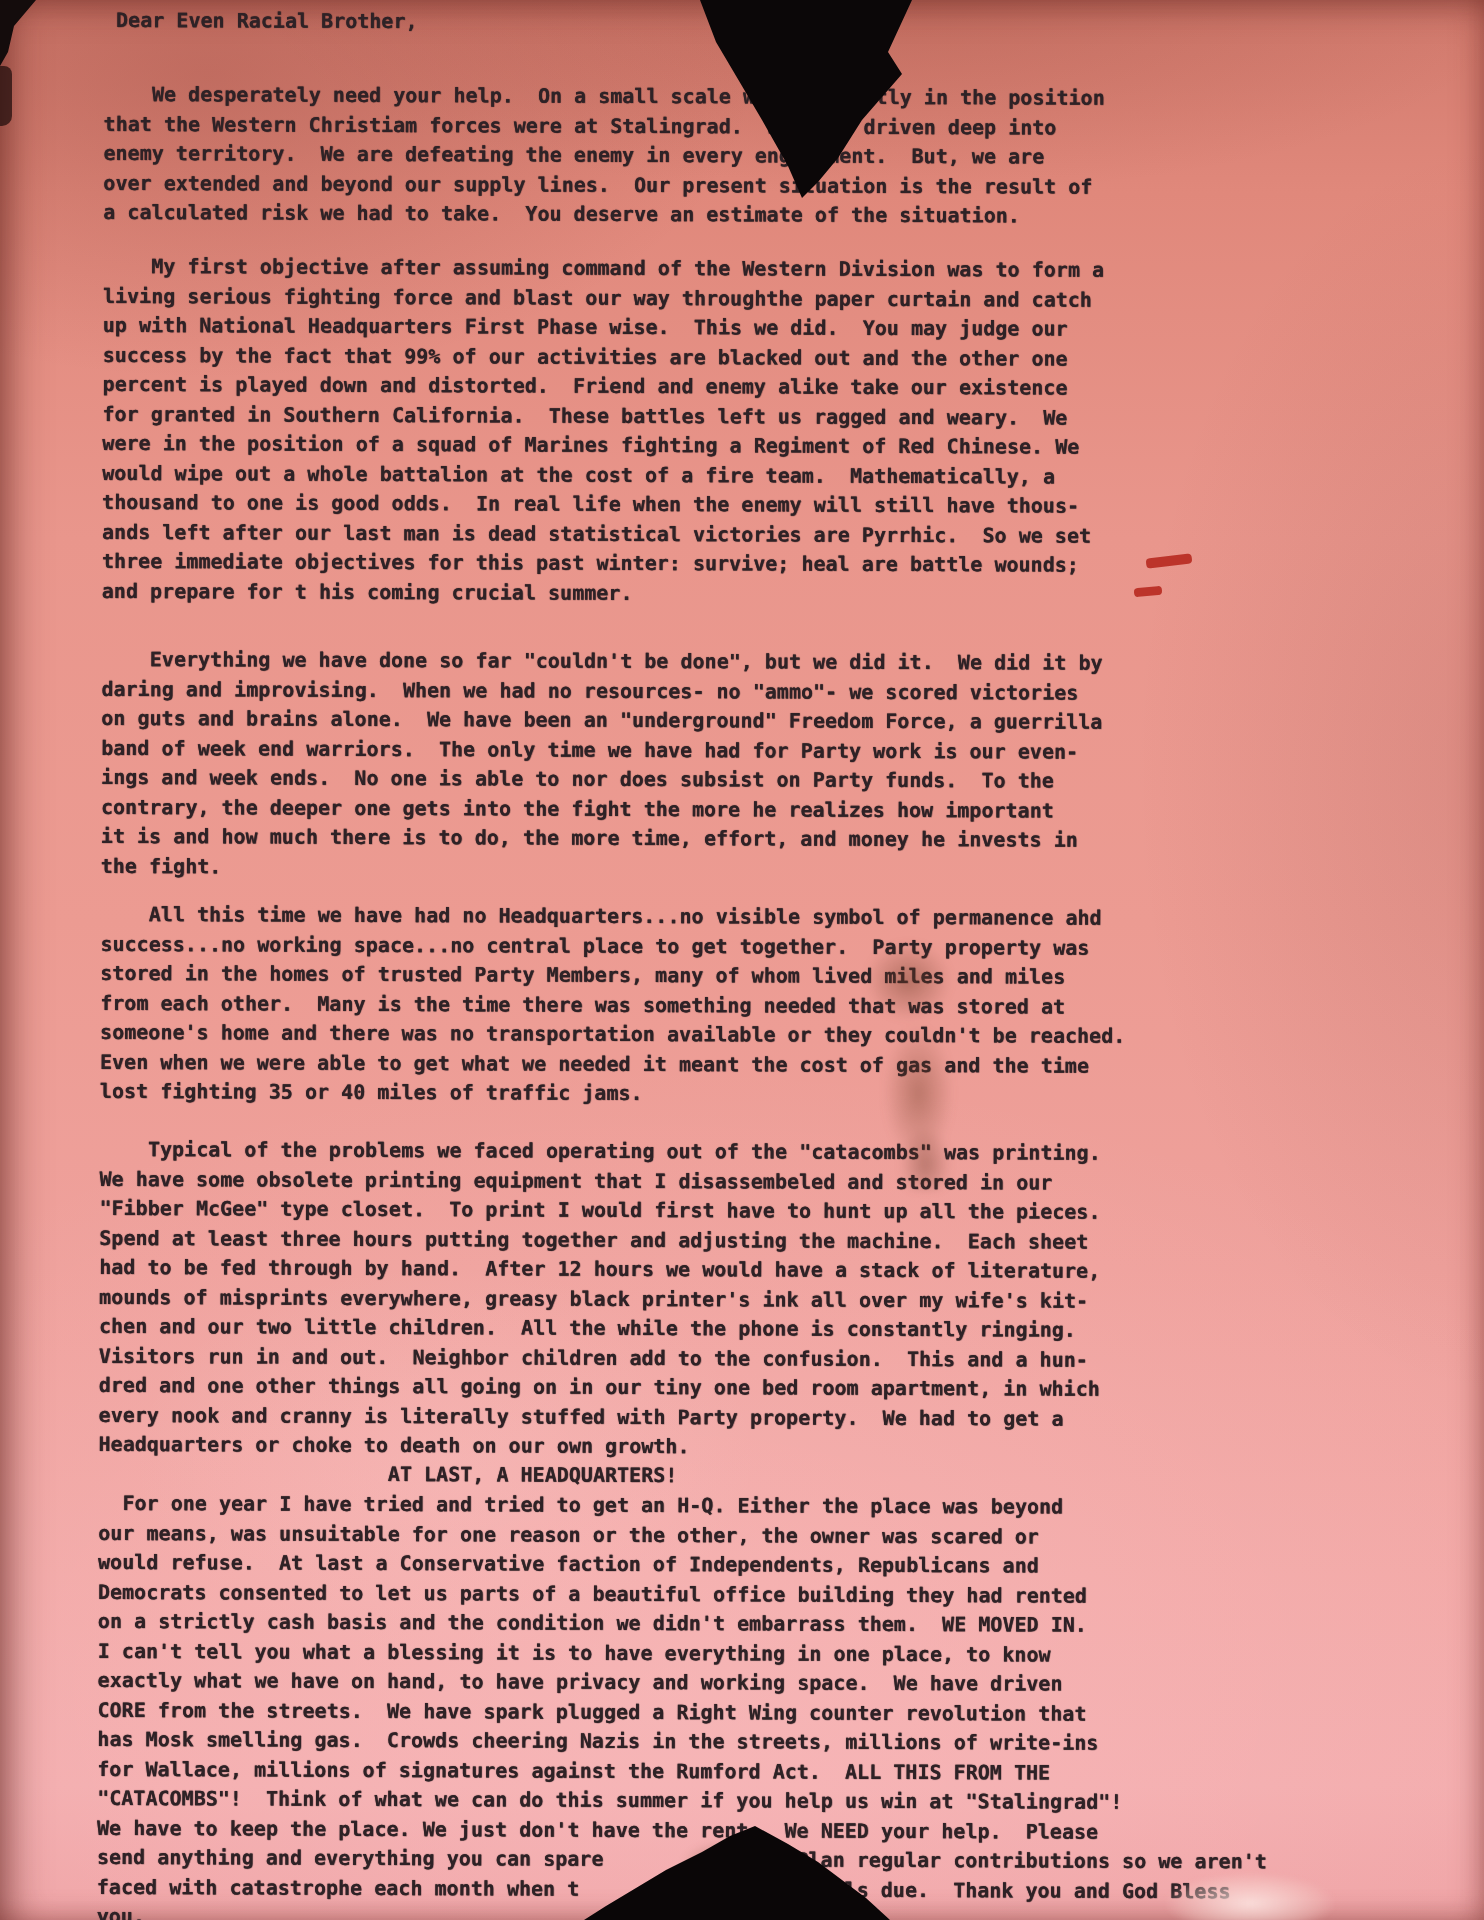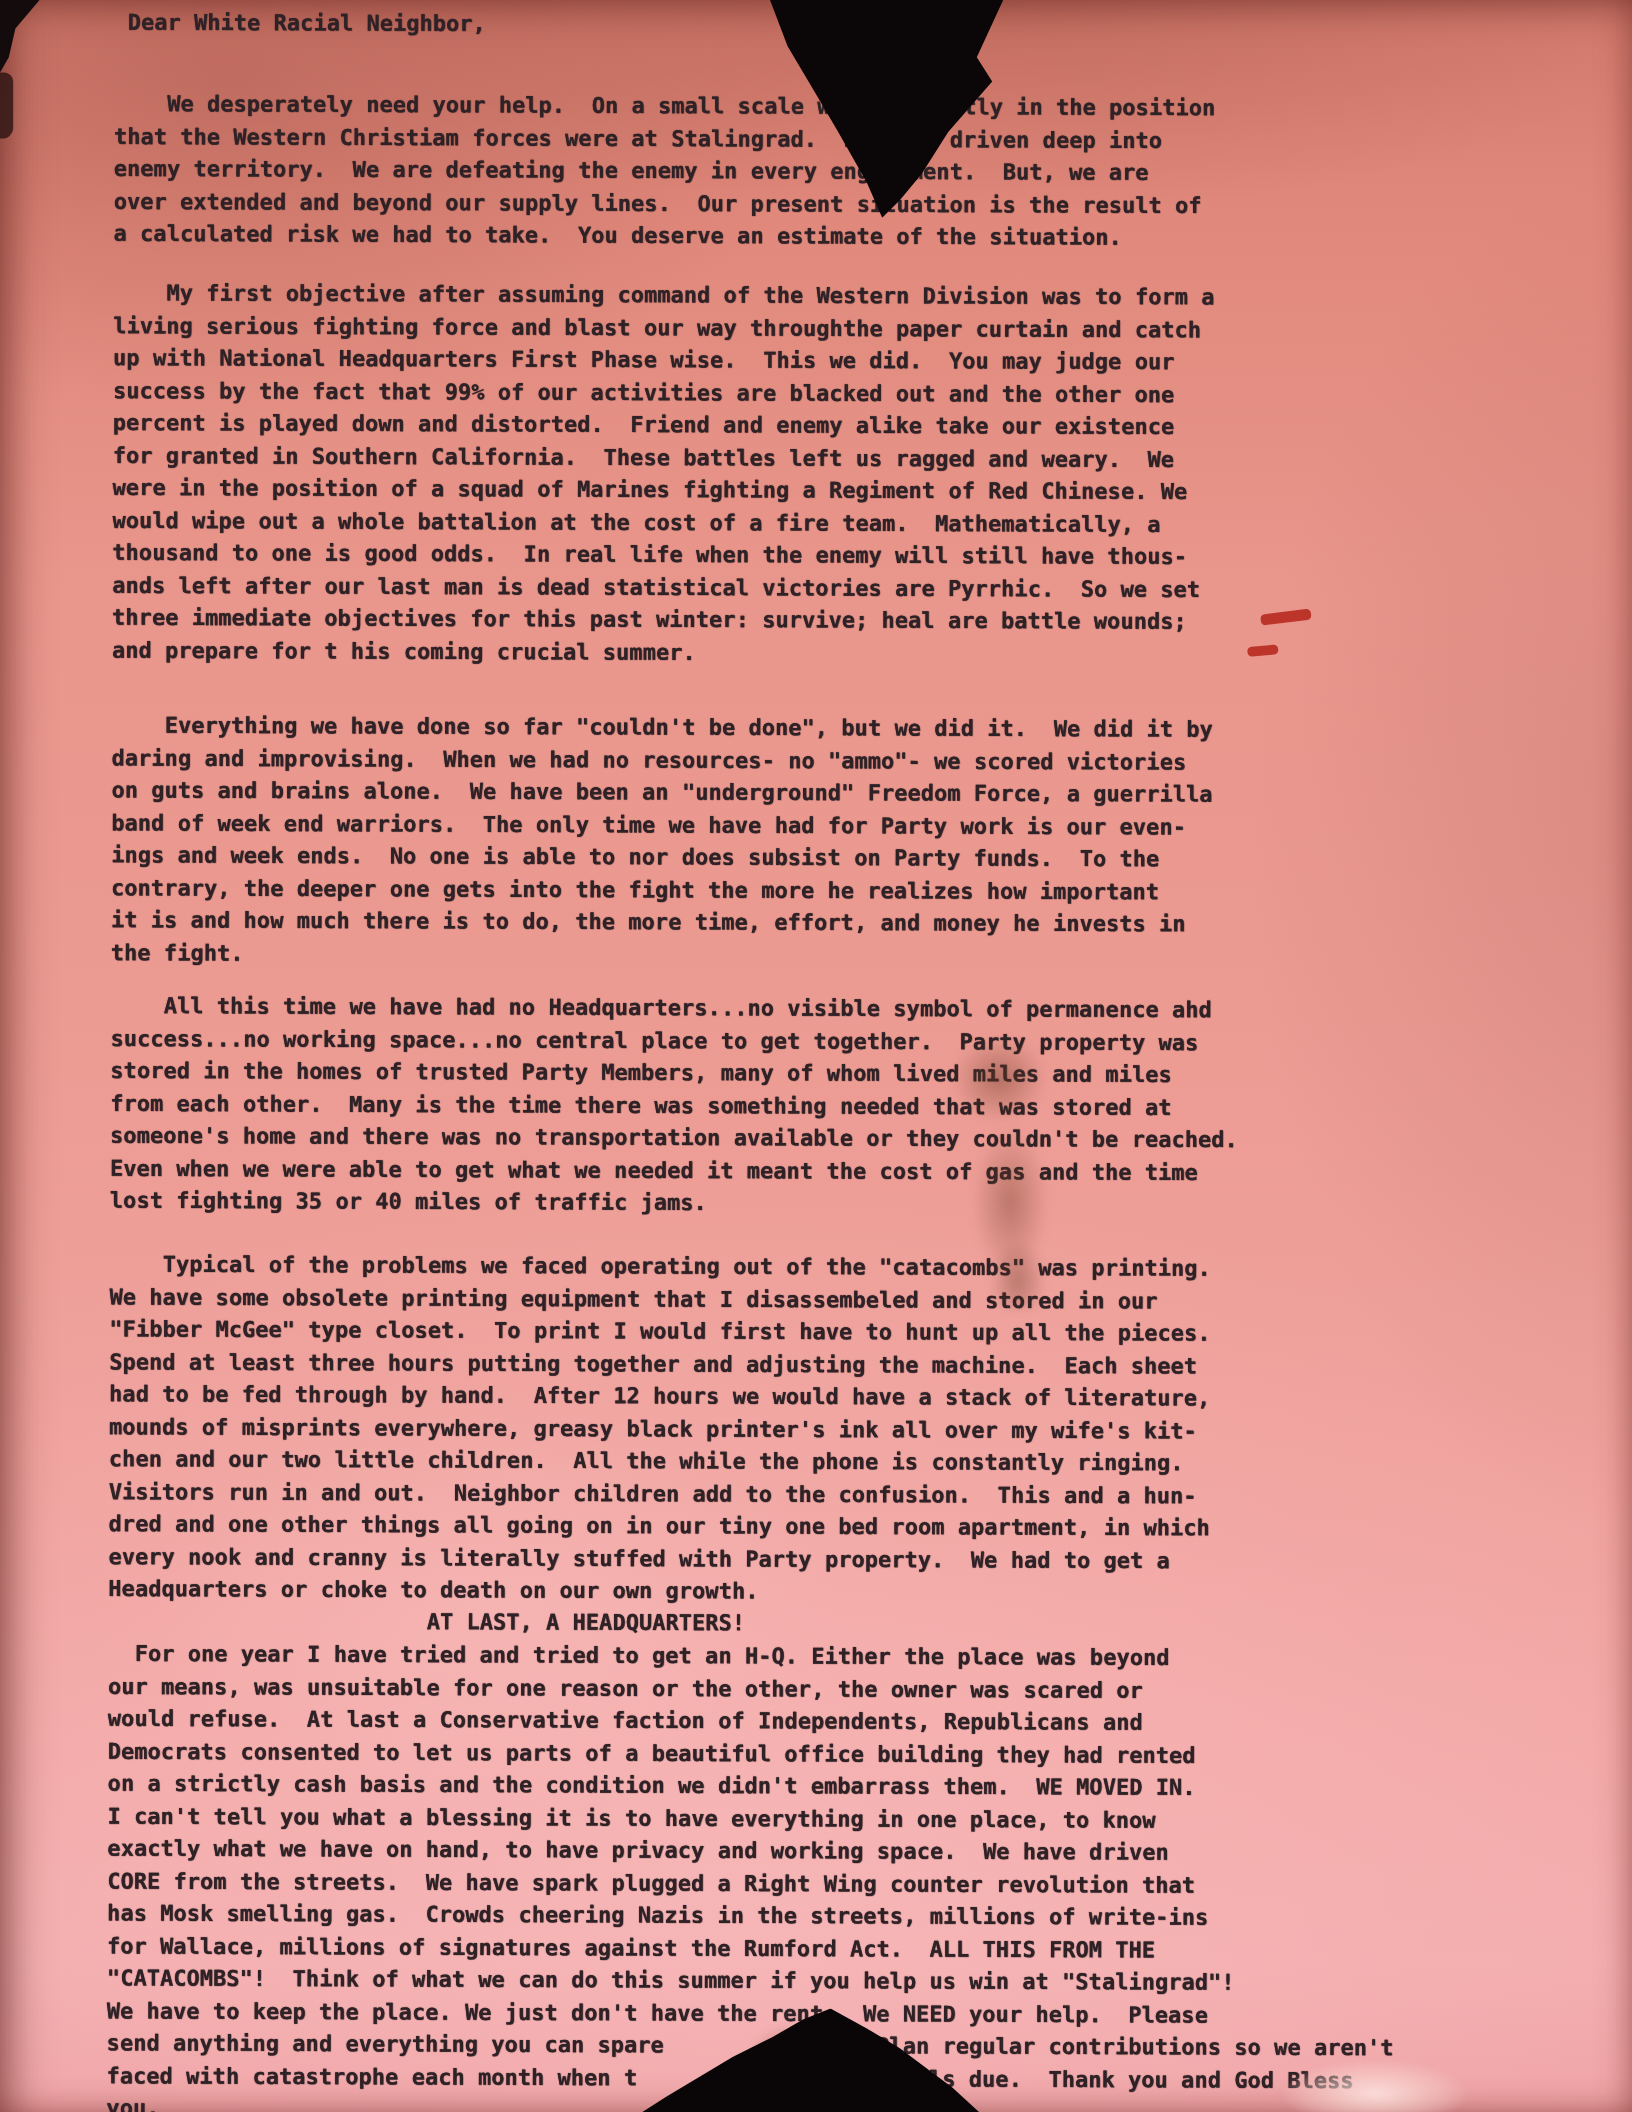--- a/index.html
+++ b/index.html
@@ -99,21 +99,21 @@
     filter: blur(2px);
   }
 </style>
 </head>
 <body>
 
 <div class="paper"></div>
 <div class="vignette"></div>
 
 <div class="text-layer">
-  <pre class="tblock" style="top:6px"> Dear White Racial Neighbor,</pre>
+  <pre class="tblock" style="top:6px"> Dear Even Racial Brother,</pre>
   <pre class="tblock" style="top:80px">    We desperately need your help.  On a small scale we are exactly in the position
 that the Western Christiam forces were at Stalingrad.  We have driven deep into
 enemy territory.  We are defeating the enemy in every engagement.  But, we are
 over extended and beyond our supply lines.  Our present situation is the result of
 a calculated risk we had to take.  You deserve an estimate of the situation.</pre>
   <pre class="tblock" style="top:252px">    My first objective after assuming command of the Western Division was to form a
 living serious fighting force and blast our way throughthe paper curtain and catch
 up with National Headquarters First Phase wise.  This we did.  You may judge our
 success by the fact that 99% of our activities are blacked out and the other one
 percent is played down and distorted.  Friend and enemy alike take our existence

